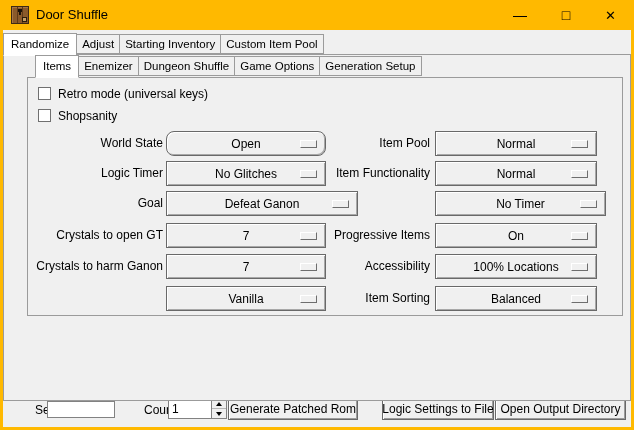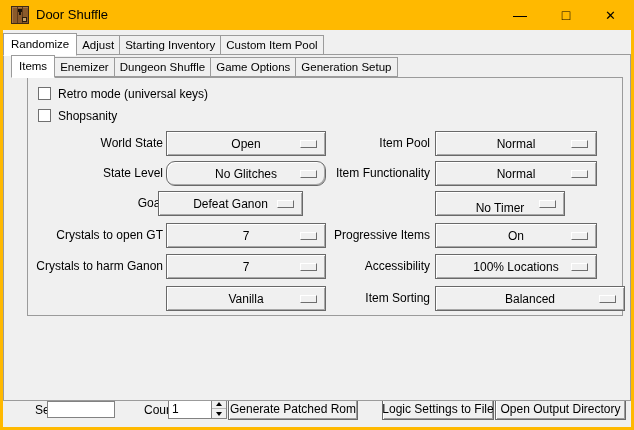--- a/index.html
+++ b/index.html
@@ -7,21 +7,21 @@
   .window{position:relative;width:634px;height:430px;background:#FFB900;overflow:hidden;}
   .titlebar{position:absolute;left:0;top:0;width:634px;height:30px;background:#FFB900;color:#000;}
   .title-icon{position:absolute;left:11px;top:6px;width:18px;height:18px;}
   .title-text{position:absolute;left:36px;top:0;line-height:30px;font-size:13px;color:#000;}
   .win-btn{position:absolute;top:0;height:30px;width:46px;display:flex;align-items:center;justify-content:center;font-size:13px;color:#000;cursor:default;}
   .win-btn.min{left:497px;font-size:14px;}
   .win-btn.max{left:543px;font-size:14px;}
   .win-btn.close{left:587px;width:47px;}
   .client{position:absolute;left:3px;top:30px;width:628px;height:397px;background:#f0f0f0;}
 
-  .tabrow{position:absolute;display:flex;align-items:flex-end;height:22px;z-index:3;}
+  .tabrow{position:absolute;display:flex;align-items:center;height:22px;z-index:3;}
   .tab{border:1px solid #9b9b9b;background:#f0f0f0;height:20px;line-height:18px;padding:0 5px;font-size:11.5px;margin-right:-1px;white-space:nowrap;cursor:default;}
   .tab.selected{background:#fff;height:23px;line-height:21px;margin-bottom:-1px;border-bottom:1px solid #fff;position:relative;z-index:4;padding:0 7px;}
   .pane{position:absolute;border:1px solid #9b9b9b;background:#f0f0f0;z-index:1;}
   .pane-outer{left:0;top:24px;width:628px;height:347px;}
   .pane-inner{left:24px;top:47px;width:596px;height:239px;z-index:2;}
 
   .chkrow{position:absolute;height:14px;}
   .chk{position:absolute;left:0;top:0;width:13px;height:13px;background:#fff;border:1px solid #707070;cursor:default;}
   .chk-label{position:absolute;left:20px;top:0;line-height:14px;font-size:12px;white-space:nowrap;}
 
@@ -68,52 +68,52 @@
   <div class="client">
 
     <div class="tabrow" style="left:0;top:3px;">
       <div class="tab selected">Randomize</div>
       <div class="tab">Adjust</div>
       <div class="tab">Starting Inventory</div>
       <div class="tab">Custom Item Pool</div>
     </div>
     <div class="pane pane-outer"></div>
 
-    <div class="tabrow" style="left:8px;top:25px;">
+    <div class="tabrow" style="left:32px;top:25px;">
       <div class="tab selected">Items</div>
       <div class="tab">Enemizer</div>
       <div class="tab">Dungeon Shuffle</div>
       <div class="tab">Game Options</div>
       <div class="tab">Generation Setup</div>
     </div>
     <div class="pane pane-inner"></div>
 
     <div class="chkrow" style="left:35px;top:57px;width:250px;z-index:5;">
       <div class="chk"></div>
       <div class="chk-label">Retro mode (universal keys)</div>
     </div>
     <div class="chkrow" style="left:35px;top:79px;width:250px;z-index:5;">
       <div class="chk"></div>
       <div class="chk-label">Shopsanity</div>
     </div>
 
     <div class="opt-label" style="left:10px;top:101px;z-index:5;">World State</div>
-    <div class="dropdown" style="left:163px;top:101px;width:160px;z-index:5;">
+    <div class="dropdown" style="left:163px;top:101px;width:160px;z-index:5;border-radius:8px;">
       <span class="dd-value">Open</span>
       <span class="dd-ind"></span>
     </div>
 
-    <div class="opt-label" style="left:10px;top:131px;z-index:5;">State Level</div>
-    <div class="dropdown" style="left:163px;top:131px;width:160px;z-index:5;border-radius:9px;">
+    <div class="opt-label" style="left:10px;top:131px;z-index:5;">Logic Timer</div>
+    <div class="dropdown" style="left:163px;top:131px;width:160px;z-index:5;">
       <span class="dd-value">No Glitches</span>
       <span class="dd-ind"></span>
     </div>
 
     <div class="opt-label" style="left:10px;top:161px;z-index:5;">Goal</div>
-    <div class="dropdown" style="left:155px;top:161px;width:145px;z-index:5;">
+    <div class="dropdown" style="left:163px;top:161px;width:192px;z-index:5;">
       <span class="dd-value">Defeat Ganon</span>
       <span class="dd-ind"></span>
     </div>
 
     <div class="opt-label" style="left:10px;top:193px;z-index:5;">Crystals to open GT</div>
     <div class="dropdown" style="left:163px;top:193px;width:160px;z-index:5;">
       <span class="dd-value">7</span>
       <span class="dd-ind"></span>
     </div>
 
@@ -133,39 +133,39 @@
       <span class="dd-value">Normal</span>
       <span class="dd-ind"></span>
     </div>
 
     <div class="opt-label" style="left:277px;top:131px;z-index:5;">Item Functionality</div>
     <div class="dropdown" style="left:432px;top:131px;width:162px;z-index:5;">
       <span class="dd-value">Normal</span>
       <span class="dd-ind"></span>
     </div>
 
-    <div class="dropdown" style="left:432px;top:161px;width:130px;z-index:5;align-items:flex-end;">
+    <div class="dropdown" style="left:432px;top:161px;width:171px;z-index:5;">
       <span class="dd-value">No Timer</span>
       <span class="dd-ind"></span>
     </div>
 
     <div class="opt-label" style="left:277px;top:193px;z-index:5;">Progressive Items</div>
     <div class="dropdown" style="left:432px;top:193px;width:162px;z-index:5;">
       <span class="dd-value">On</span>
       <span class="dd-ind"></span>
     </div>
 
     <div class="opt-label" style="left:277px;top:224px;z-index:5;">Accessibility</div>
     <div class="dropdown" style="left:432px;top:224px;width:162px;z-index:5;">
       <span class="dd-value">100% Locations</span>
       <span class="dd-ind"></span>
     </div>
 
     <div class="opt-label" style="left:277px;top:256px;z-index:5;">Item Sorting</div>
-    <div class="dropdown" style="left:432px;top:256px;width:190px;z-index:5;">
+    <div class="dropdown" style="left:432px;top:256px;width:162px;z-index:5;">
       <span class="dd-value">Balanced</span>
       <span class="dd-ind"></span>
     </div>
 
     <div class="label" style="left:6px;top:350px;line-height:17px;">Worlds</div>
     <div class="spin" style="left:41px;top:349px;width:49px;height:18px;">
       <input type="text" value="1" style="">
       <div class="arrows">
         <div class="arrow">
             <span class="tri-up"></span>

